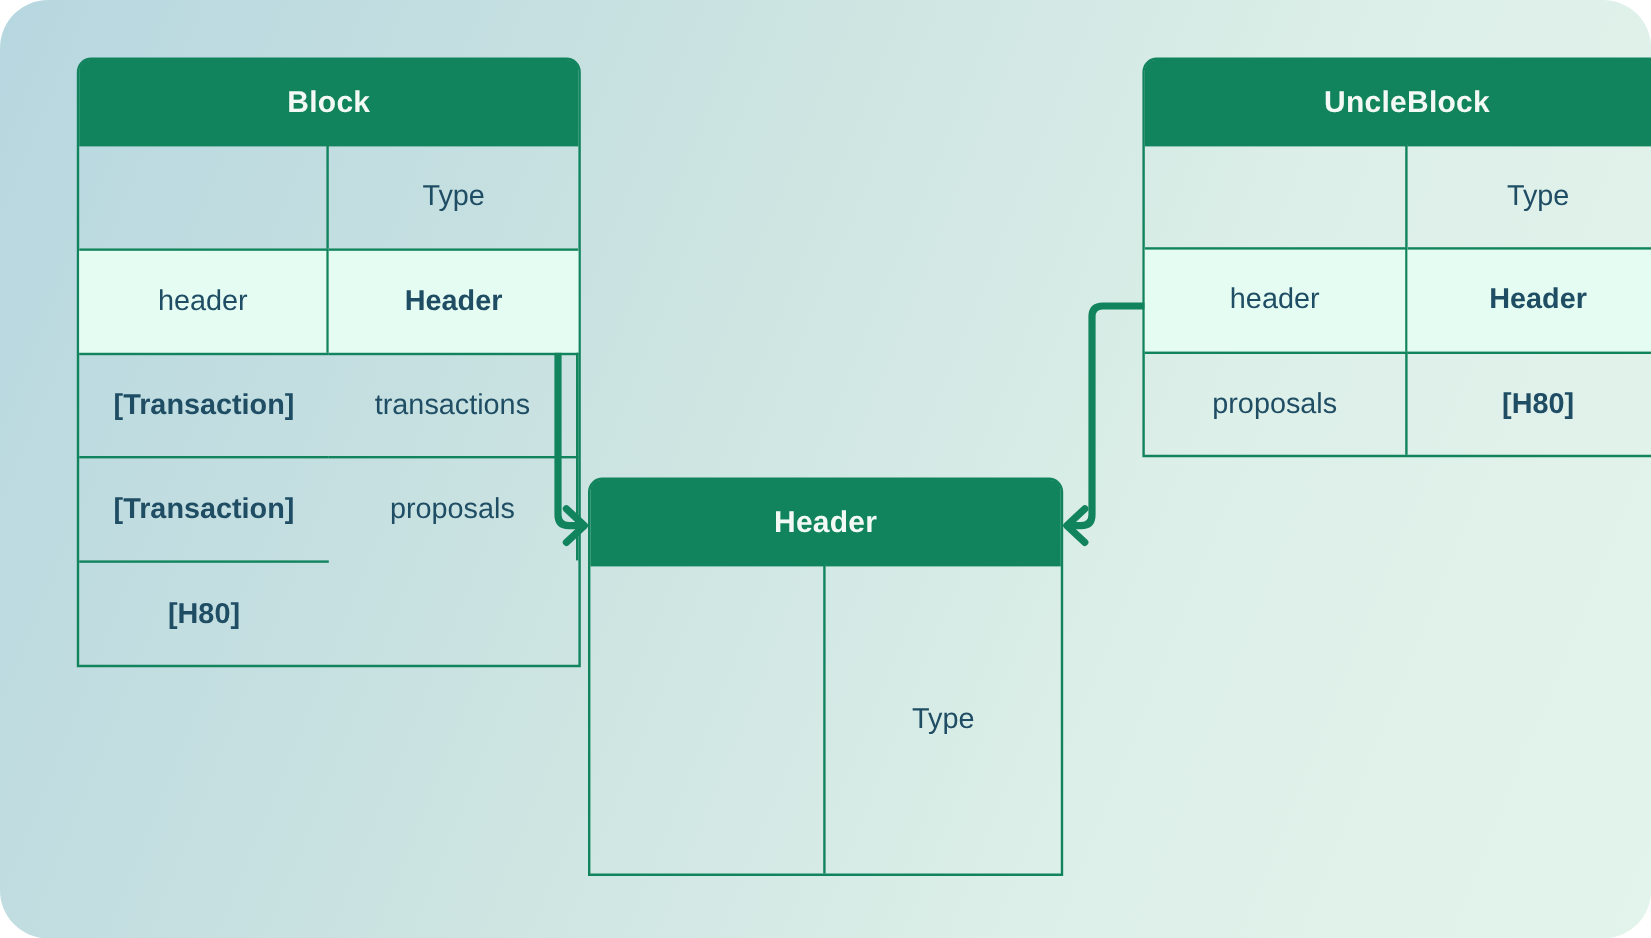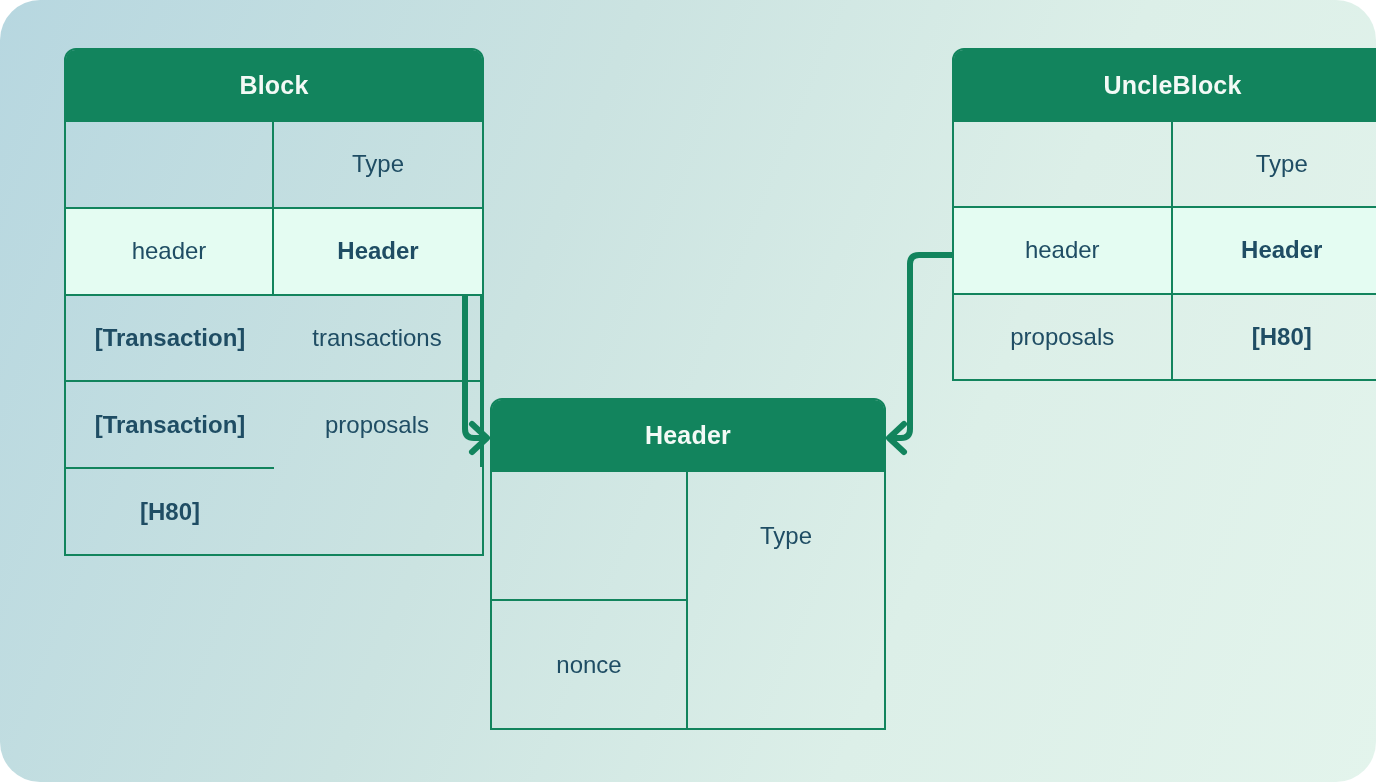--- a/index.html
+++ b/index.html
@@ -120,17 +120,16 @@
     </div>
   </div>
 
   <div class="db-table" id="t-header">
     <div class="table-title">Header</div>
     <div class="table-grid">
       <div class="cell col1"></div>
       <div class="cell">Type</div>
 
 
-      <div class="cell col1">nonce</div>
     </div>
   </div>
 
 </div>
 
 </body></html>

